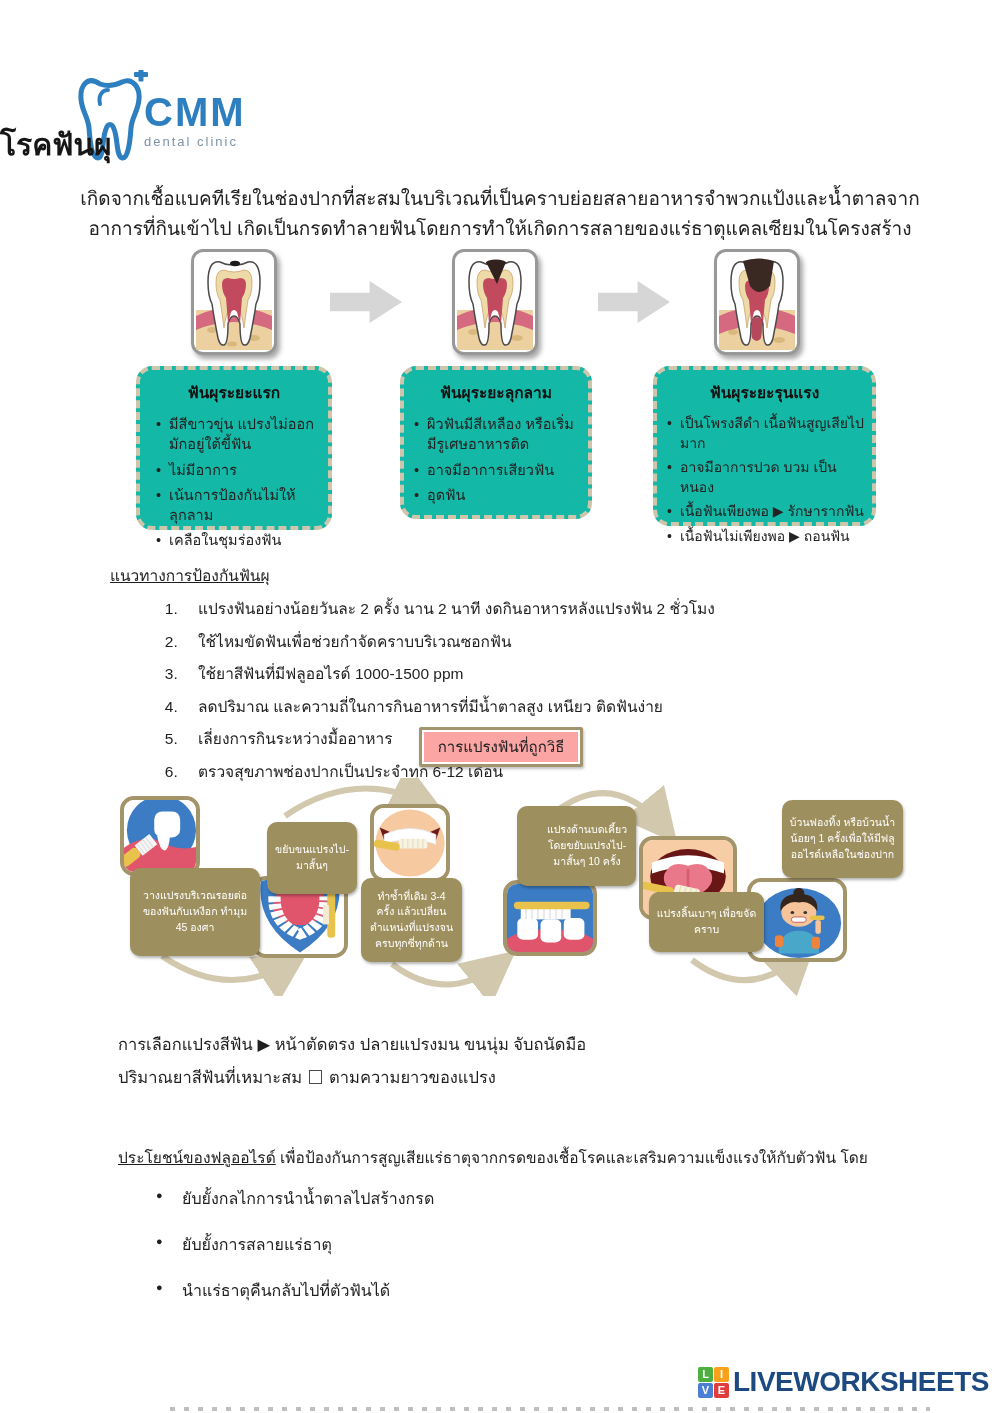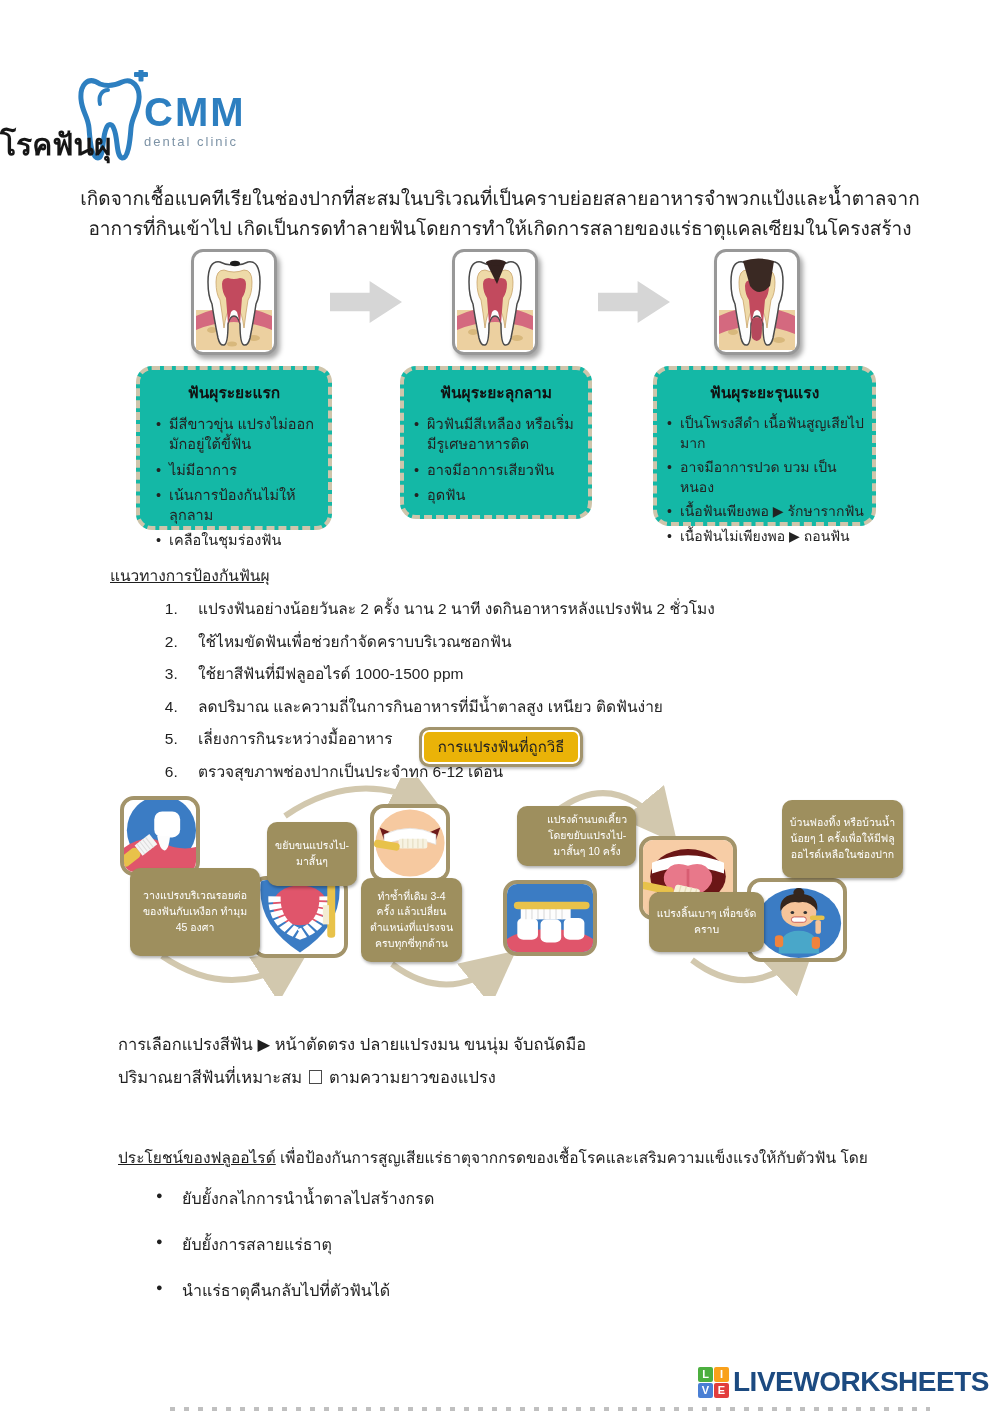--- a/index.html
+++ b/index.html
@@ -43,38 +43,38 @@
   #sbox3 .stage-list { font-size:14px; }
 
   
   .prevention { position:absolute; left:110px; top:551px; font-size:15.5px; color:#1f1f1f;margin-top:12px; }
   .section-heading { text-decoration:underline; font-size:15.5px; color:#1f1f1f; }
   .prevention ol { margin-top:8px; padding-left:72px; }
   .prevention li { margin-bottom:7.5px; padding-left:16px; }
 
   
   .brush-label { position:absolute; left:419px; top:727px; width:164px; height:40px;
-    border:3px solid #a2946d; border-radius:10px; background:#eab308;
+    border:3px solid #a2946d; border-radius:2px; background:#fca5a5;
     box-shadow:1px 2px 3px rgba(0,0,0,.25), inset 0 0 0 2px #fff;
     display:flex; align-items:center; justify-content:center; font-size:15px; color:#222; }
   .diagram { position:absolute; left:100px; top:778px; width:800px; height:218px; }
   .arcs { position:absolute; left:0; top:0; }
   .tile { position:absolute; border:4px solid #a3946a; border-radius:14px; background:#fff; overflow:hidden; }
   .tile svg { display:block; width:100%; height:100%; }
   .caption { position:absolute; background:#9e8f5e; border-radius:10px; color:#fff;
     font-size:10.5px; line-height:1.5; text-align:center; padding:6px 7px;
     display:flex; align-items:center; justify-content:center;
     box-shadow:1px 2px 3px rgba(0,0,0,.3); z-index:3; }
   #tile1{left:20px; top:18px; width:80px; height:80px;}
   #cap1 {left:30px; top:90px; width:130px; height:88px;}
-  #cap2 {left:167px; top:44px; width:90px; height:64px;}
+  #cap2 {left:167px; top:44px; width:90px; height:72px;}
   #tile2{left:152px; top:98px; width:96px; height:82px;}
   #tile3{left:270px; top:26px; width:80px; height:78px;}
   #cap3 {left:261px; top:100px; width:101px; height:84px;}
-  #cap4 {left:417px; top:28px; width:119px; height:60px;padding-left:28px;}
+  #cap4 {left:417px; top:28px; width:119px; height:80px;padding-left:28px;}
   #tile4{left:403px; top:102px; width:94px; height:76px;}
   #tile5{left:539px; top:58px; width:98px; height:84px; z-index:2;}
   #cap5 {left:549px; top:114px; width:115px; height:60px;}
   #cap6 {left:662px; top:22px; width:121px; height:78px;margin-left:20px;}
   #tile6{left:647px; top:100px; width:100px; height:84px;}
 
   
   .brush-select { position:absolute; left:118px; top:1028px; font-size:16.5px; color:#1f1f1f; line-height:2.0; }
   .tofu { display:inline-block; width:13px; height:14px; border:1.5px solid #4a4a4a; margin:0 7px; vertical-align:-1px; }
 

